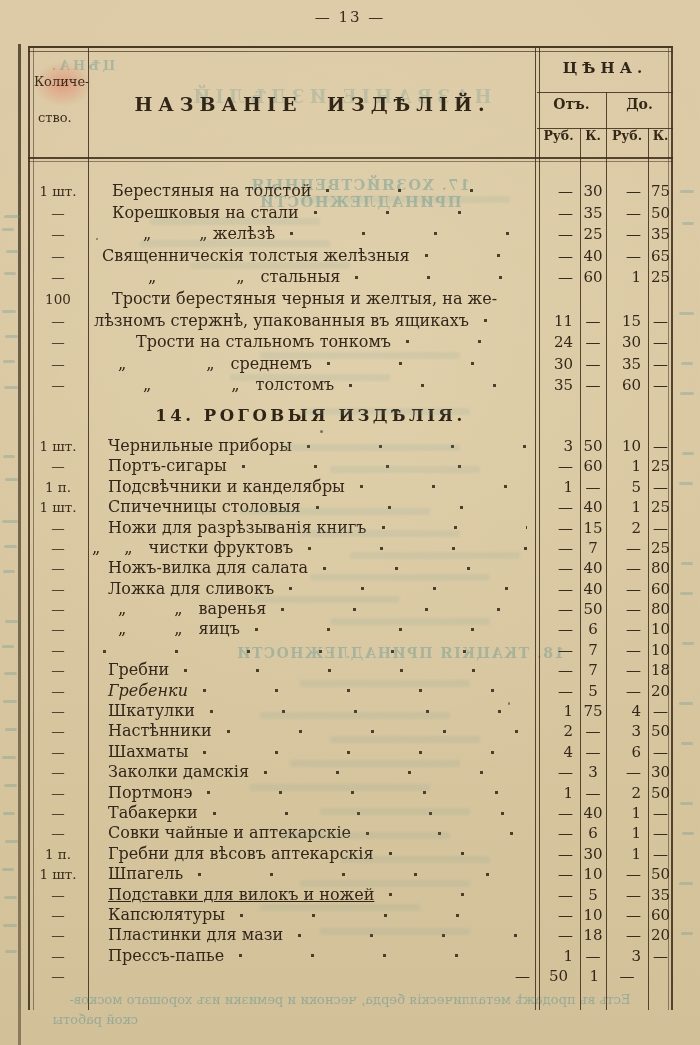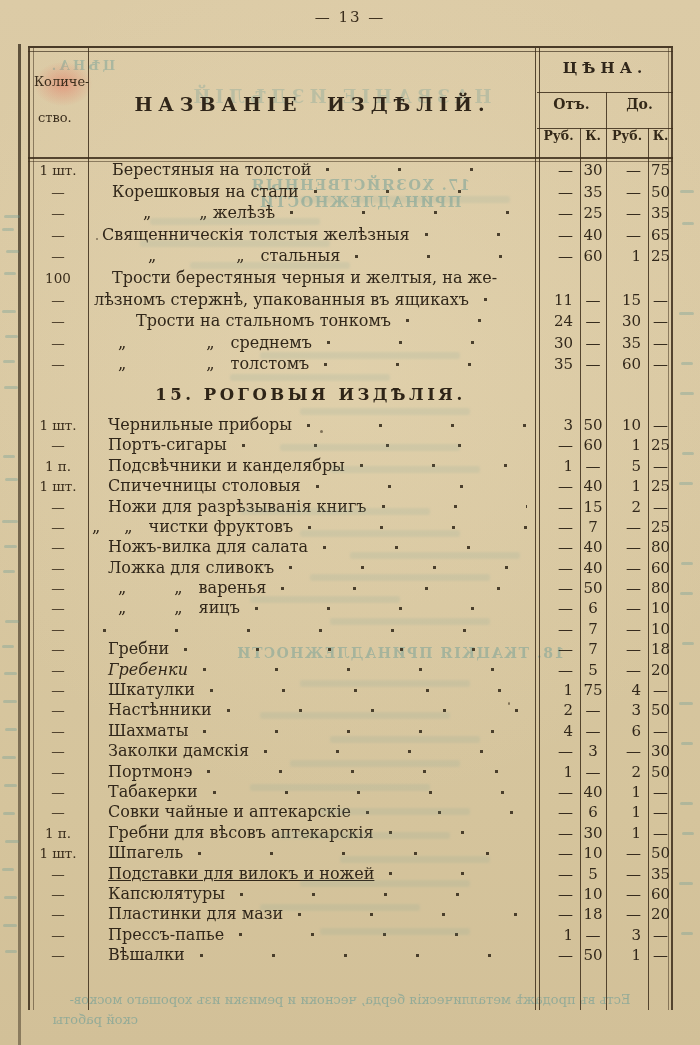--- a/index.html
+++ b/index.html
@@ -35,21 +35,21 @@
   .h-name{position:absolute;left:60px;top:0;width:449px;height:111px;
     display:flex;align-items:center;justify-content:center;}
   .h-name span{font-size:19px;font-weight:bold;letter-spacing:6px;word-spacing:12px;color:#30261a;}
   .h-price{position:absolute;left:509px;top:0;width:136px;height:111px;font-weight:bold;}
   .h-price-title{position:absolute;left:0;top:11px;width:136px;text-align:center;
     font-size:15px;letter-spacing:5px;color:#30261a;}
   .h-from{position:absolute;left:0;top:48px;width:69px;text-align:center;font-size:14px;}
   .h-to{position:absolute;left:69px;top:48px;width:67px;text-align:center;font-size:14px;}
   .h-rk{position:absolute;top:80px;text-align:center;font-size:12.5px;font-weight:bold;}
   
-  .tbody{position:absolute;left:0;top:111px;width:645px;padding-top:0;}
+  .tbody{position:absolute;left:0;top:111px;width:645px;padding-top:21px;}
   .row{display:grid;grid-template-columns:60px 449px 43px 26px 42px 25px;align-items:baseline;}
   .rowA{height:21.6px;line-height:21.6px;}
   .rowB{height:20.4px;line-height:20.4px;}
   .c-qty{text-align:center;font-size:13.5px;color:#3a2d1c;}
   .c-name{display:flex;overflow:hidden;}
   .nm{white-space:pre;font-size:16px;color:#31271a;}
   .dots{flex:1 1 auto;min-width:8px;margin:0 10px 0 14px;height:7px;align-self:center;
     background-image:radial-gradient(circle at 2.5px 3.5px, rgba(49,39,24,.85) 1.5px, rgba(0,0,0,0) 1.9px);
     background-size:72px 7px;background-repeat:repeat-x;}
   .c-num{font-size:15px;color:#31271a;}
@@ -213,30 +213,30 @@
             <span class="dots"></span>
           </div>
           <div class="c-num c-rub">30</div>
           <div class="c-num c-kop">—</div>
           <div class="c-num c-rub">35</div>
           <div class="c-num c-kop">—</div>
         </div>
         <div class="row rowA">
           <div class="c-qty">—</div>
           <div class="c-name">
-            <span class="nm" style="padding-left: 30px;">„     „ толстомъ</span>
+            <span class="nm" style="padding-left: 30px; margin-left: 25px;">„     „ толстомъ</span>
             <span class="dots"></span>
           </div>
           <div class="c-num c-rub">35</div>
           <div class="c-num c-kop">—</div>
           <div class="c-num c-rub">60</div>
           <div class="c-num c-kop">—</div>
         </div>
         <div class="section-head">
-          <span>15. РОГОВЫЯ ИЗДѢЛІЯ.</span>
+          <span>14. РОГОВЫЯ ИЗДѢЛІЯ.</span>
         </div>
         <div class="row rowB">
           <div class="c-qty">1 шт.</div>
           <div class="c-name">
             <span class="nm" style="padding-left: 20px;">Чернильные приборы</span>
             <span class="dots"></span>
           </div>
           <div class="c-num c-rub">3</div>
           <div class="c-num c-kop">50</div>
           <div class="c-num c-rub">10</div>
@@ -511,24 +511,20 @@
             <span class="nm" style="padding-left: 20px;">Прессъ-папье</span>
             <span class="dots"></span>
           </div>
           <div class="c-num c-rub">1</div>
           <div class="c-num c-kop">—</div>
           <div class="c-num c-rub">3</div>
           <div class="c-num c-kop">—</div>
         </div>
         <div class="row rowB">
           <div class="c-qty">—</div>
-          <div class="c-name">
-            <span class="nm" style="padding-left: 20px;">Вѣшалки</span>
-            <span class="dots"></span>
-          </div>
           <div class="c-num c-rub">—</div>
           <div class="c-num c-kop">50</div>
           <div class="c-num c-rub">1</div>
           <div class="c-num c-kop">—</div>
         </div>
       </div>
   </div>
 
   <div class="speck" style="left:320px;top:430px;width:3px;height:3px;"></div>
   <div class="speck" style="left:96px;top:238px;width:2px;height:2px;"></div>

